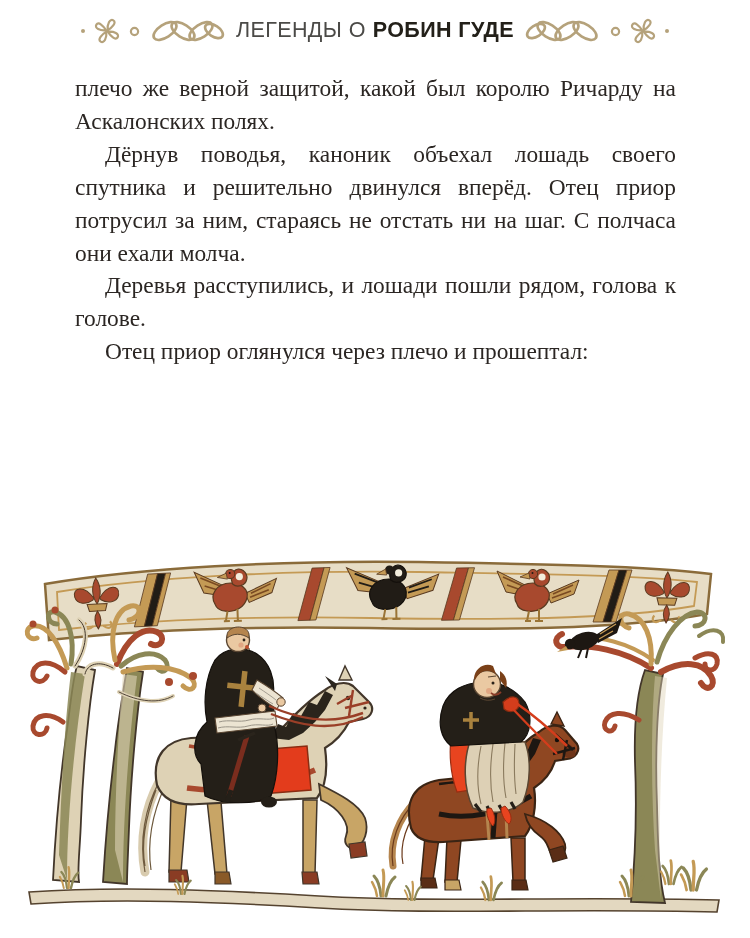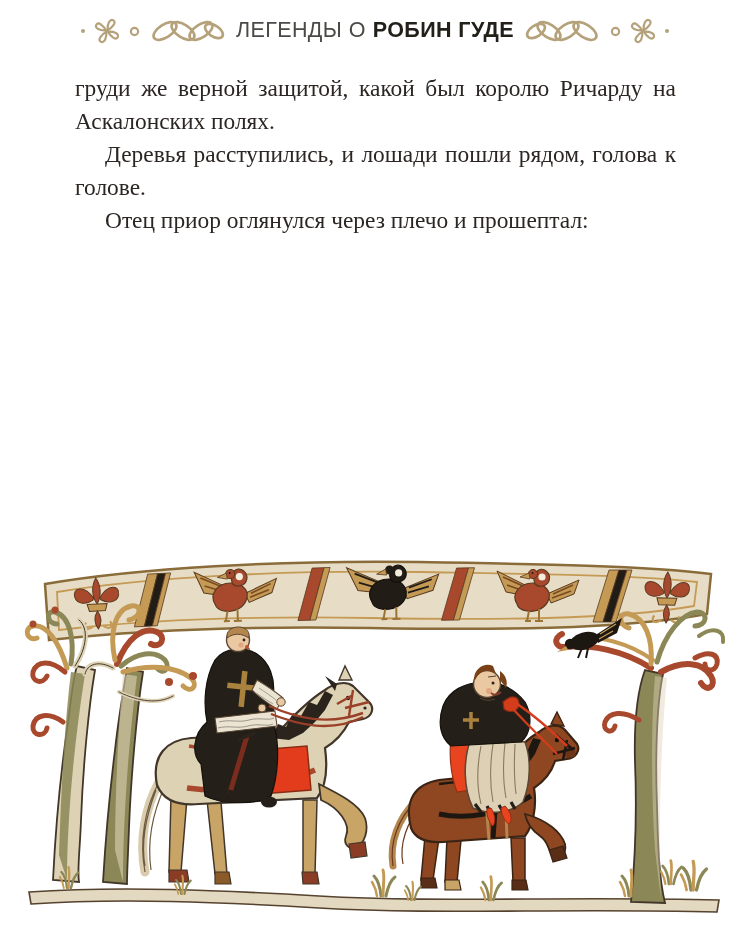--- a/index.html
+++ b/index.html
@@ -76,21 +76,22 @@
       <path d="M13,12 C8,8 6,2 10,1 C14,0 14,7 13,12 Z" transform="rotate(135 13 13)"></path>
       <path d="M13,12 C8,8 6,2 10,1 C14,0 14,7 13,12 Z" transform="rotate(225 13 13)"></path>
       <path d="M13,12 C8,8 6,2 10,1 C14,0 14,7 13,12 Z" transform="rotate(315 13 13)"></path>
     </g>
   </svg>
 
   <span class="orn-dot"></span>
 </div>
 
 <div class="textblock">
-  <p class="noindent">груди же верной защитой, какой был королю Ричарду на Аскалонских полях.</p>
+  <p class="noindent">плечо же верной защитой, какой был королю Ричарду на Аскалонских полях.</p>
+  <p>Дёрнув поводья, каноник объехал лошадь своего спутника и решительно двинулся вперёд. Отец приор потрусил за ним, стараясь не отстать ни на шаг. С пол­часа они ехали молча.</p>
   <p>Деревья расступились, и лошади пошли рядом, голо­ва к голове.</p>
   <p>Отец приор оглянулся через плечо и прошептал:</p>
 </div>
 
 <div class="illustration">
 <svg width="712" height="386" viewBox="0 0 712 386">
   <defs>
     <g id="fleur">
       <path d="M0,-24 C5,-16 5,-6 0,2 C-5,-6 -5,-16 0,-24 Z" fill="#a8492e" stroke="#5a3a20" stroke-width="1"></path>
       <path d="M-3,-4 C-12,-18 -24,-16 -22,-6 C-20,2 -10,2 -4,-2 Z" fill="#a8492e" stroke="#5a3a20" stroke-width="1"></path>

